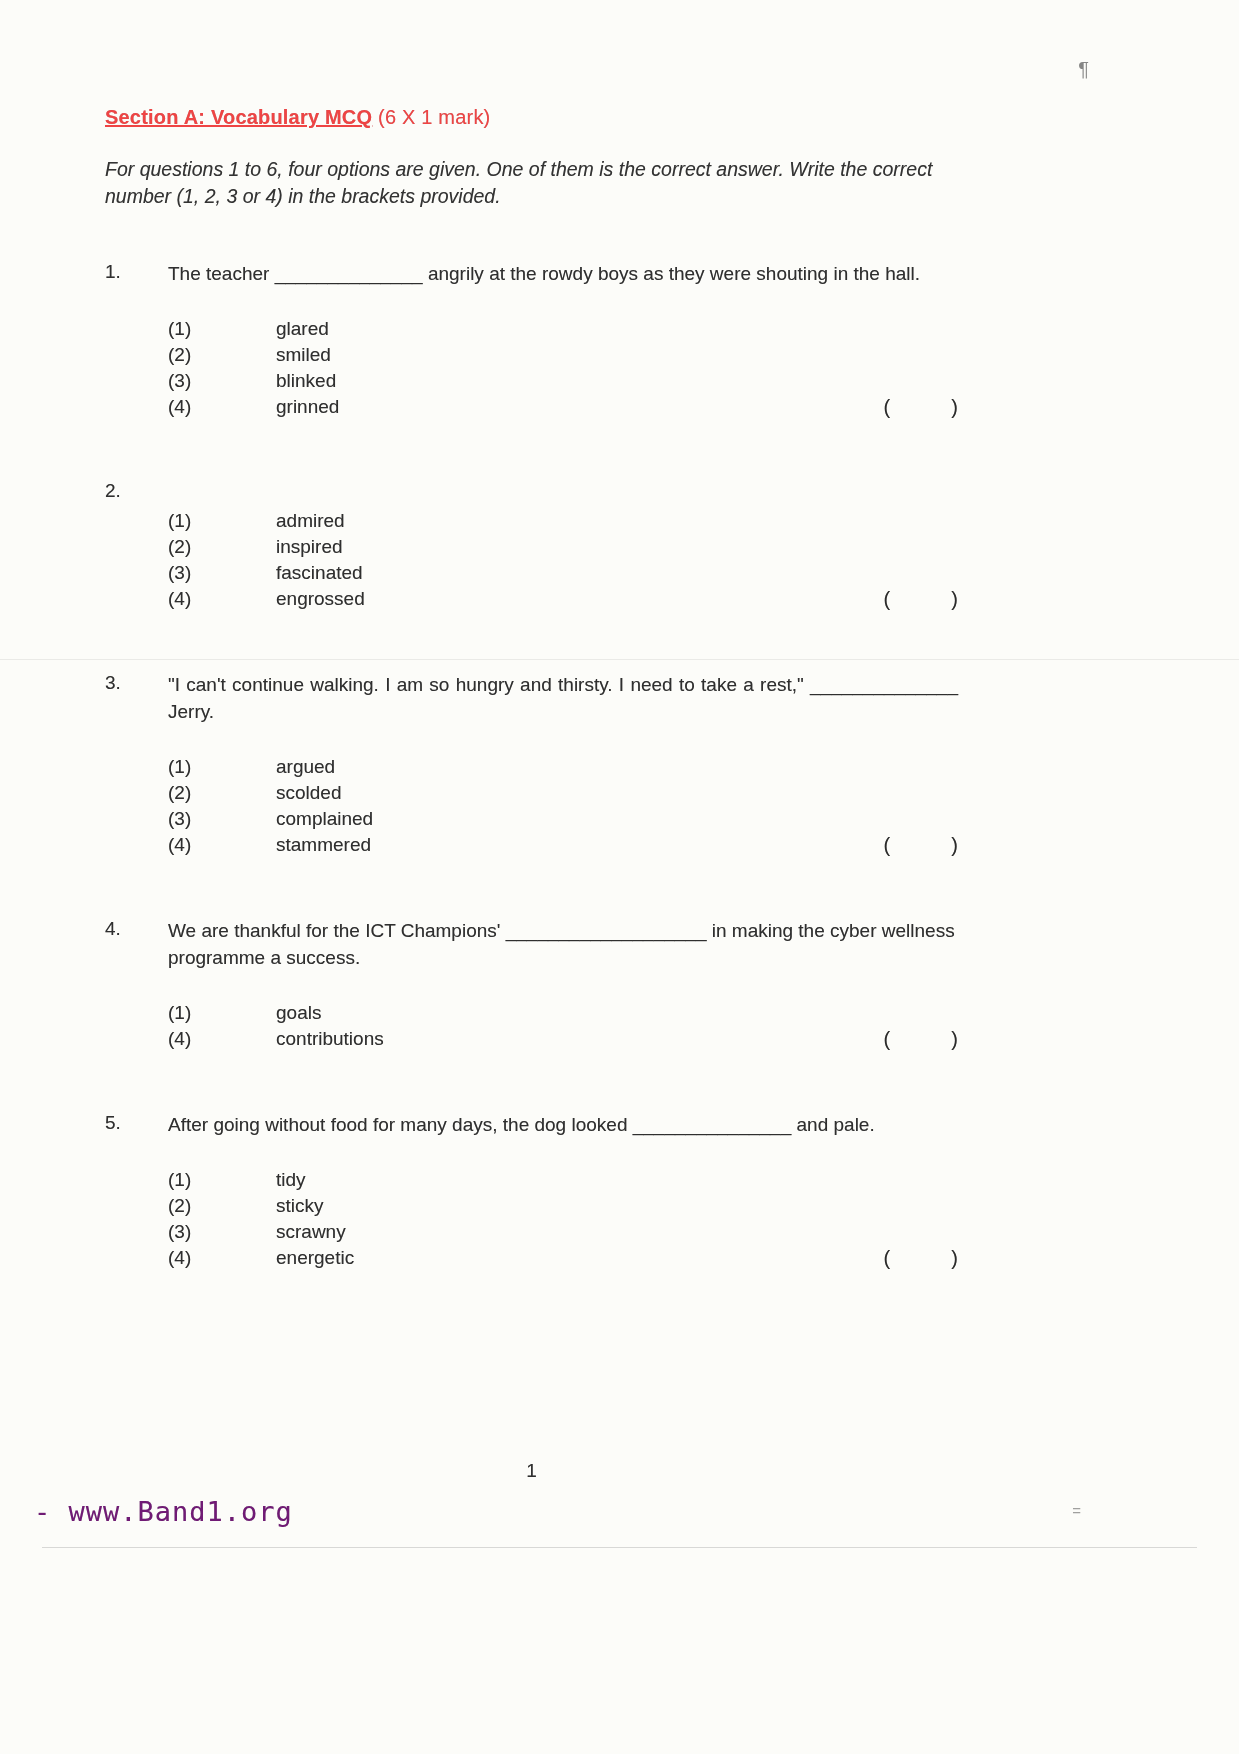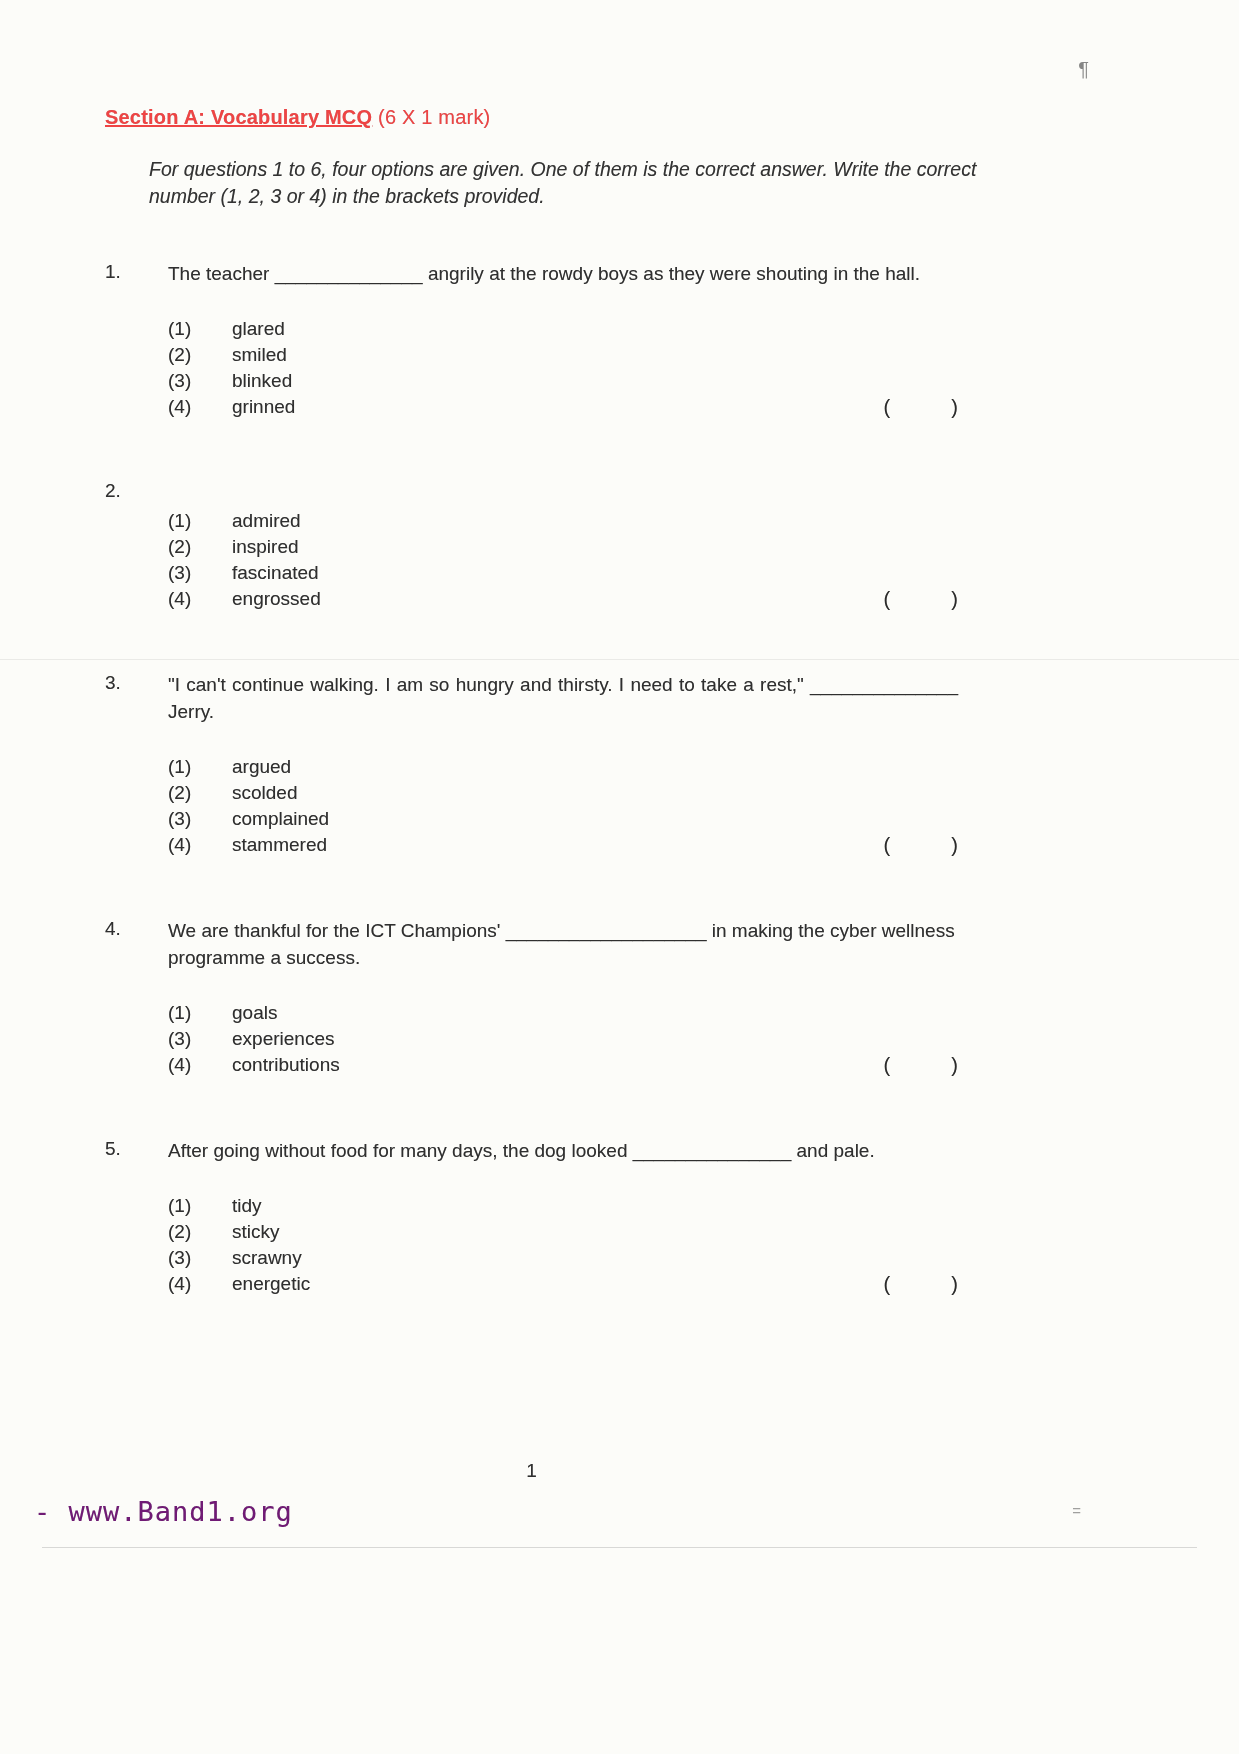--- a/index.html
+++ b/index.html
@@ -21,34 +21,33 @@
   .section-title .title-underlined { text-decoration: underline; }
   .section-title .title-marks { font-weight: normal; }
 
   .instructions {
     margin-top: 27px;
     font-style: italic;
     font-size: 19.5px;
     line-height: 27px;
     max-width: 865px;
     color: #333;
-    margin-left: 44px;
   }
 
   .questions { margin-top: 50px; }
   .question { display: flex; margin-bottom: 59px; }
   .q-num { width: 63px; font-size: 19px; padding-top: 1px; }
   .q-body { width: 790px; position: relative; }
   .q-text { font-size: 19px; line-height: 27px; }
   .q-text.justify { text-align: justify; }
 
   .options { position: relative; margin-top: 29px; }
   .option-row { line-height: 26px; font-size: 19px; }
   .opt-num { display: inline-block; width: 64px; }
-  .opt-label { display: inline; }
+  .opt-label { display: inline; margin-left: 44px; }
   .answer-bracket {
     position: absolute;
     right: 0;
     bottom: 0;
     font-size: 20px;
     line-height: 26px;
     white-space: pre;
     color: #2b2b2b;
   }
 
@@ -140,21 +139,20 @@
     </div>
   </div>
 
   <div class="question">
     <div class="q-num">4.</div>
     <div class="q-body">
       <div class="q-text">We are thankful for the ICT Champions' ___________________ in making the cyber wellness programme a success.</div>
       <div class="options">
         <div class="answer-bracket">(           )</div>
       <div class="option-row"><span class="opt-num">(1)</span><span class="opt-label">goals</span></div>
-              <div class="option-row"><span class="opt-num">(3)</span><span class="opt-label">experiences</span></div>
               <div class="option-row"><span class="opt-num">(4)</span><span class="opt-label">contributions</span></div>
             </div>
     </div>
   </div>
 
   <div class="question">
     <div class="q-num">5.</div>
     <div class="q-body">
       <div class="q-text">After going without food for many days, the dog looked _______________ and pale.</div>
       <div class="options">

